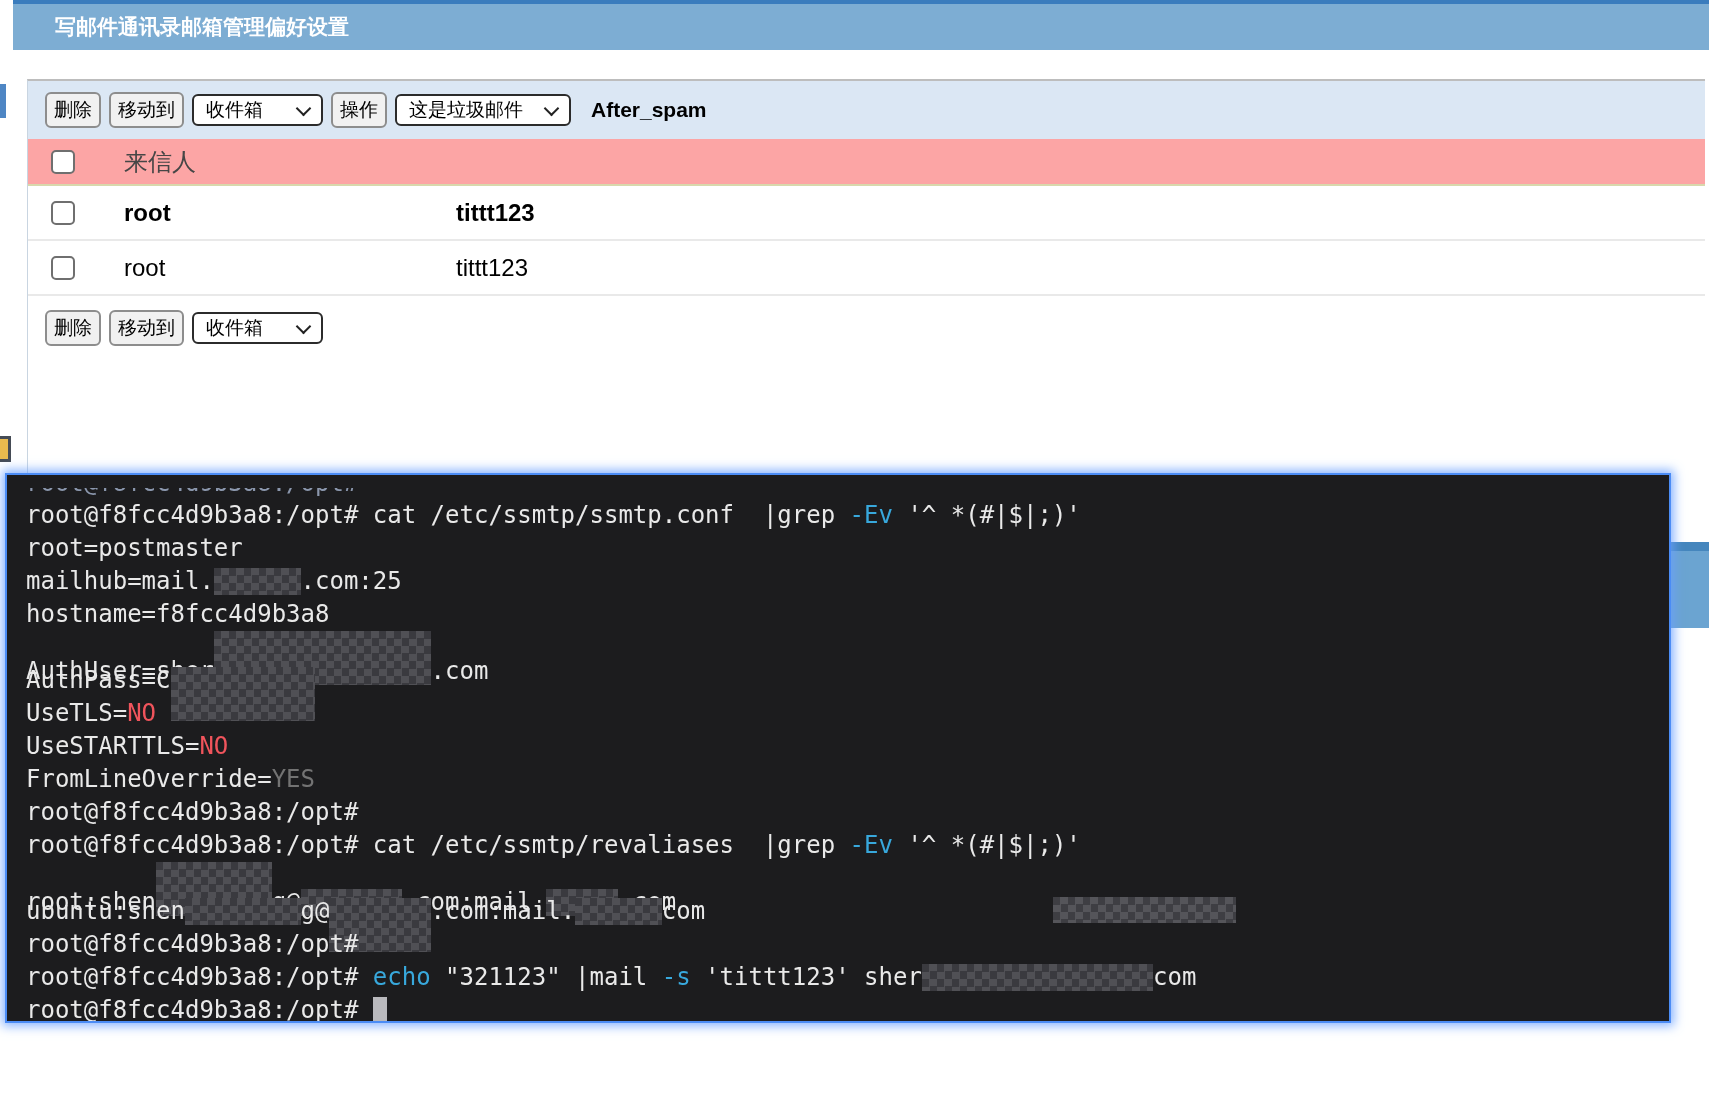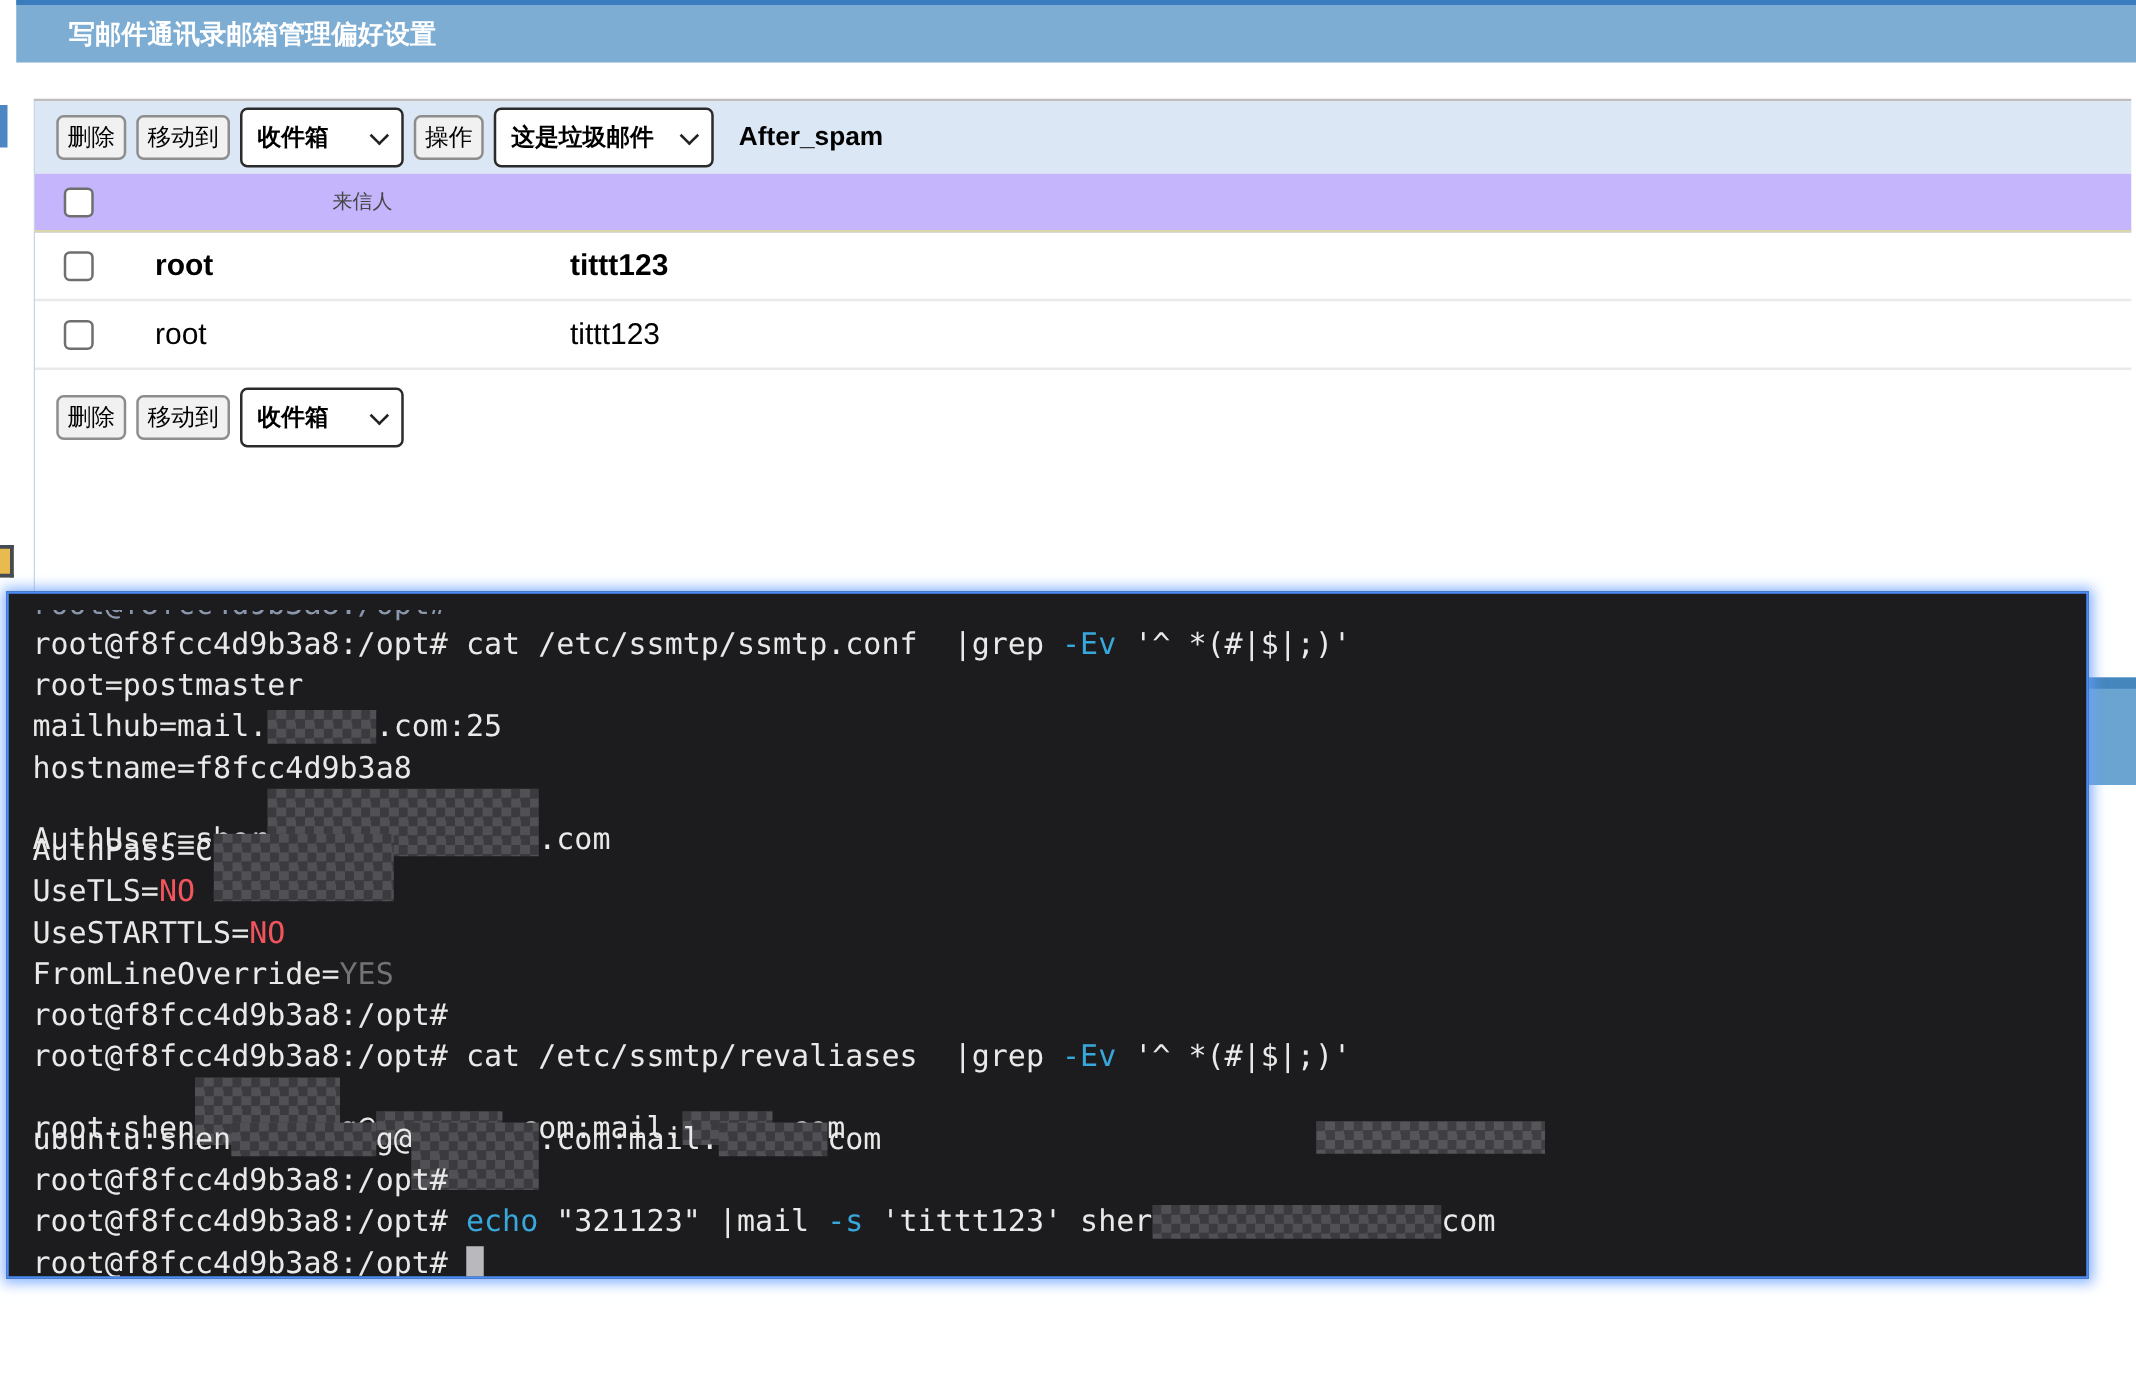--- a/index.html
+++ b/index.html
@@ -20,30 +20,30 @@
   
   .panel{position:absolute;left:27px;right:4px;top:79px;height:394px;background:#ffffff;
     border-top:2px solid #bdbdbd;border-left:1px solid #c9d5e1;box-sizing:border-box;}
   .toolbar{display:flex;align-items:center;gap:8px;padding-left:17px;}
   .toolbar.top{height:58px;background:#dbe7f4;}
   .toolbar.bottom{margin-top:14px;background:transparent;}
   .btn{font-family:"Liberation Sans",sans-serif;font-size:19px;color:#000;background:#f1f1f1;
     border:2px solid #8d8d8d;border-radius:6px;height:36px;padding:0 7px;box-sizing:border-box;
     display:inline-flex;align-items:center;cursor:pointer;white-space:nowrap;}
   .sel{font-size:19px;color:#000;background:#ffffff;border:2px solid #2b2b2b;border-radius:6px;
-    height:48px;box-sizing:border-box;display:inline-flex;align-items:center;
-    justify-content:space-between;padding:0 12px;cursor:pointer;white-space:nowrap;font-weight:bold;}
+    height:32px;box-sizing:border-box;display:inline-flex;align-items:center;
+    justify-content:space-between;padding:0 12px;cursor:pointer;white-space:nowrap;}
   .sel.folder{width:131px;}
   .sel.spam{width:176px;}
   .chev{width:9px;height:9px;border-right:2px solid #222;border-bottom:2px solid #222;
     transform:rotate(45deg);margin-top:-4px;flex:0 0 auto;margin-left:14px;}
   .folder-title{font-weight:bold;font-size:21px;color:#000;margin-left:12px;white-space:nowrap;}
   
   .trow{display:flex;align-items:center;box-sizing:border-box;}
-  .thead{height:47px;background:#c4b5fd;border-bottom:2px solid #d8d8ac;color:#464646;font-size:16px;text-align:center;}
+  .thead{height:47px;background:#fca5a5;border-bottom:2px solid #d8d8ac;color:#464646;font-size:24px;}
   .mailrow{height:55px;border-bottom:2px solid #e9e9e9;font-size:24px;color:#000;}
   .mailrow.unread{font-weight:bold;}
   .col-cb{flex:0 0 96px;display:flex;align-items:center;padding-left:23px;box-sizing:border-box;}
   .col-from{flex:0 0 332px;}
   .col-subj{flex:1;}
   .cb{width:20px;height:20px;border:2px solid #6f6f6f;border-radius:5px;background:#fff;
     display:inline-block;cursor:pointer;}
   
   .right-blue{position:absolute;left:1669px;top:542px;width:40px;height:86px;background:#6ba4d1;}
   .right-blue::before{content:"";position:absolute;left:0;right:0;top:0;height:9px;background:#4586bd;}

